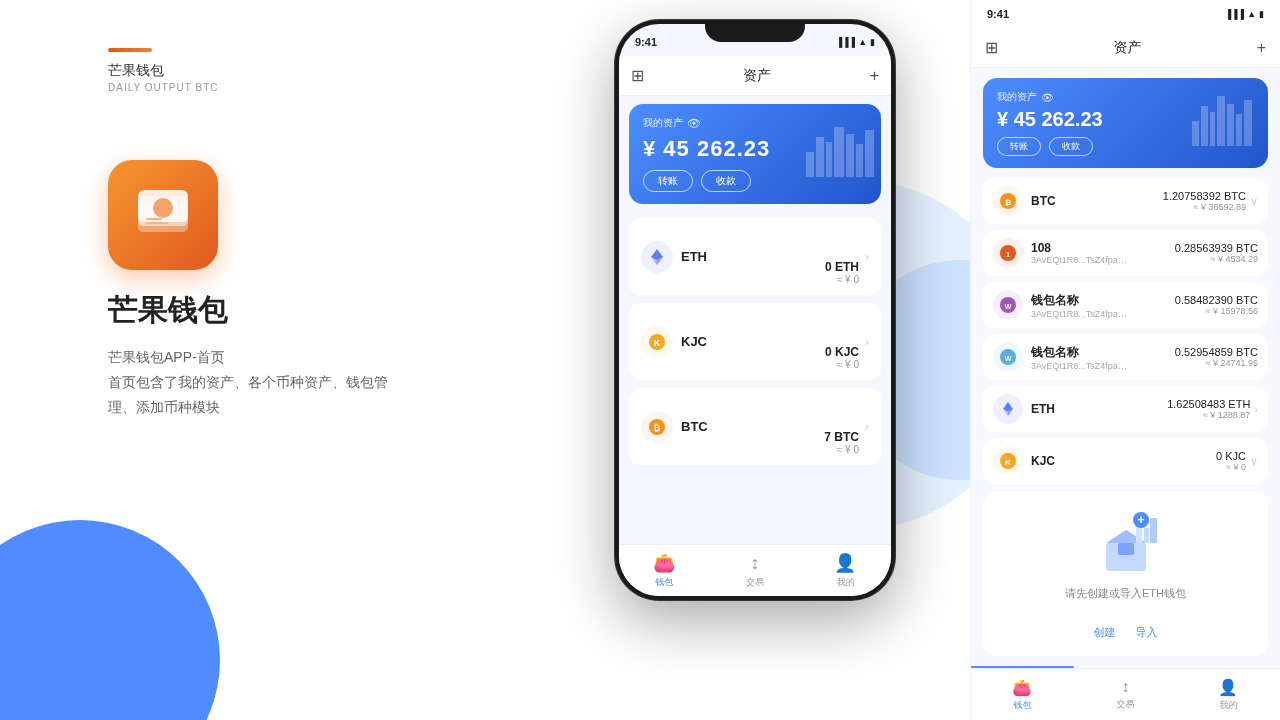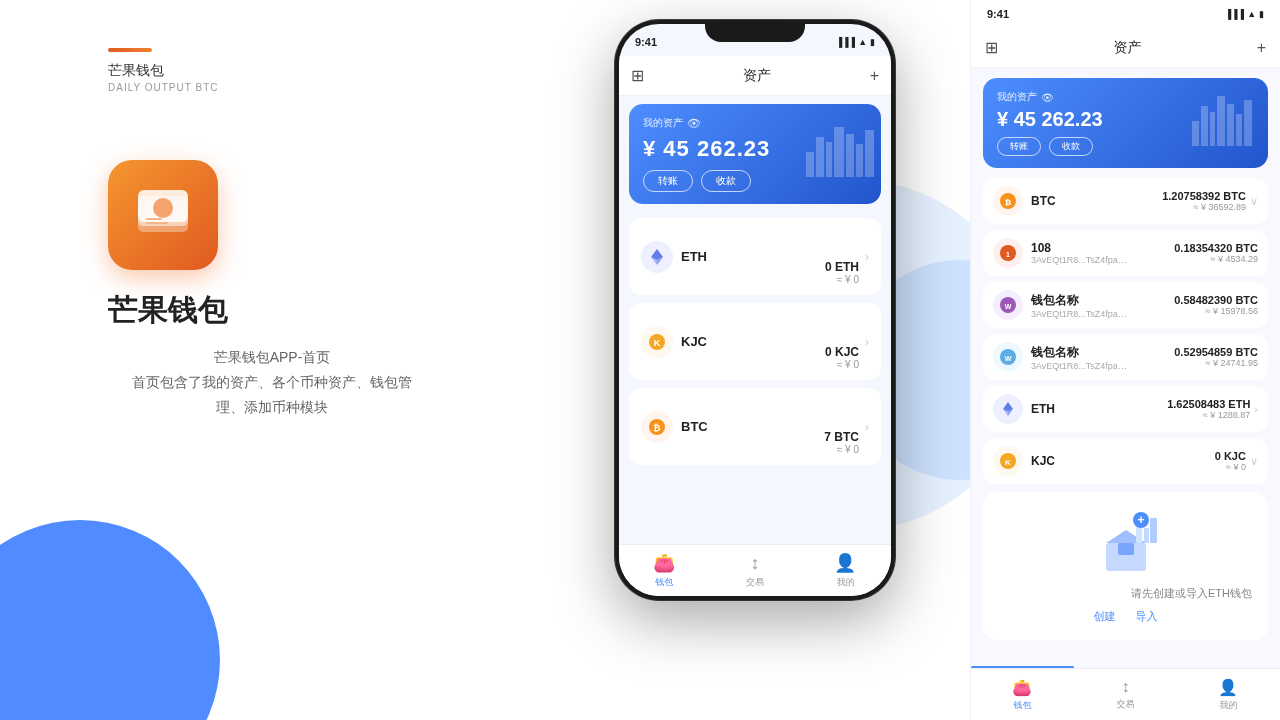--- a/index.html
+++ b/index.html
@@ -12,21 +12,20 @@
       position: relative;
     }
 
     
     .left-section {
       position: absolute;
       left: 0; top: 0;
       width: 540px; height: 720px;
       background: #fff;
       overflow: hidden;
-      text-align: center;
     }
 
     .left-accent-line {
       position: absolute;
       top: 48px; left: 108px;
       width: 44px; height: 4px;
       background: linear-gradient(to right, #e05a20, #f08030);
       border-radius: 2px;
     }
 
@@ -73,21 +72,20 @@
       font-weight: 700;
     }
 
     .app-desc {
       position: absolute;
       top: 345px; left: 108px;
       width: 280px;
       font-size: 14px;
       color: #666;
       line-height: 1.8;
-      margin-left: 24px;
     }
 
     
     .blue-circle-bottom {
       position: absolute;
       bottom: -80px; left: -60px;
       width: 280px; height: 280px;
       border-radius: 50%;
       background: #3d7eff;
       opacity: 0.9;
@@ -328,33 +326,33 @@
     }
     .right-coin-icon {
       width: 30px; height: 30px; border-radius: 50%;
       display: flex; align-items: center; justify-content: center;
       margin-right: 8px; flex-shrink: 0; font-size: 13px;
     }
     .right-coin-info { flex: 1; min-width: 0; }
     .right-coin-name { font-size: 12px; font-weight: 600; color: #222; }
     .right-coin-addr { font-size: 9px; color: #aaa; white-space: nowrap; overflow: hidden; text-overflow: ellipsis; max-width: 100px; text-align: right; }
     .right-coin-right { text-align: right; margin-left: auto; }
-    .right-coin-amount { font-size: 11px; font-weight: 700; color: #222; }
+    .right-coin-amount { font-size: 11px; font-weight: 400; color: #222; }
     .right-coin-approx { font-size: 9px; color: #999; }
     .right-coin-arrow { color: #ccc; margin-left: 4px; font-size: 11px; }
 
     
     .eth-placeholder {
       margin: 8px 12px;
       background: #fff;
       border-radius: 14px;
       padding: 16px;
       text-align: center;
     }
-    .eth-placeholder-text { font-size: 11px; color: #888; margin-bottom: 8px; text-align: right; }
+    .eth-placeholder-text { font-size: 11px; color: #888; margin-bottom: 24px; }
     .eth-placeholder-links { display: flex; justify-content: center; gap: 20px; }
     .eth-placeholder-link { font-size: 11px; color: #4d8eff; cursor: pointer; }
 
     
     .right-tabs {
       position: absolute;
       bottom: 0; left: 0; right: 0;
       height: 52px;
       background: #fff;
       border-top: 1px solid #eee;
@@ -588,21 +586,21 @@
         <svg width="18" height="18" viewBox="0 0 18 18">
             <circle cx="9" cy="9" r="8" fill="#e05a20"></circle>
             <text x="9" y="13" text-anchor="middle" fill="white" font-size="7" font-weight="bold">1</text>
           </svg>
       </div>
       <div class="right-coin-info">
         <div class="right-coin-name">108</div>
         <div class="right-coin-addr">3AvEQt1R8...TsZ4fpaRQ</div>
       </div>
       <div class="right-coin-right">
-        <div class="right-coin-amount">0.18354320 BTC</div>
+        <div class="right-coin-amount">0.28563939 BTC</div>
         <div class="right-coin-approx">≈ ¥ 4534.29</div>
       </div>
     </div>
 
     <div class="right-coin-item">
       <div class="right-coin-icon" style="background:#f5eeff;">
         <svg width="18" height="18" viewBox="0 0 18 18">
             <circle cx="9" cy="9" r="8" fill="#9b59b6"></circle>
             <text x="9" y="13" text-anchor="middle" fill="white" font-size="7" font-weight="bold">W</text>
           </svg>

